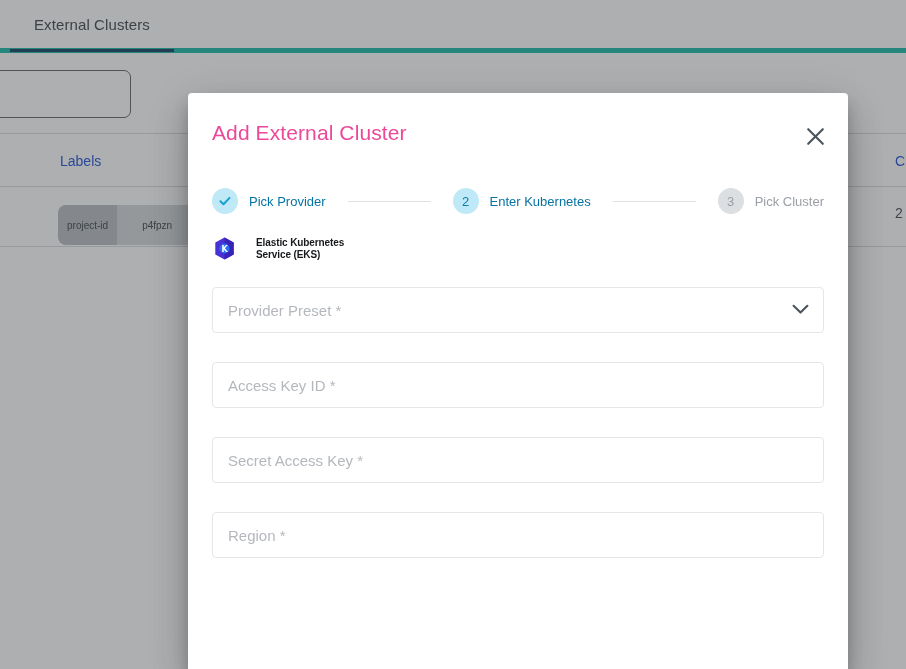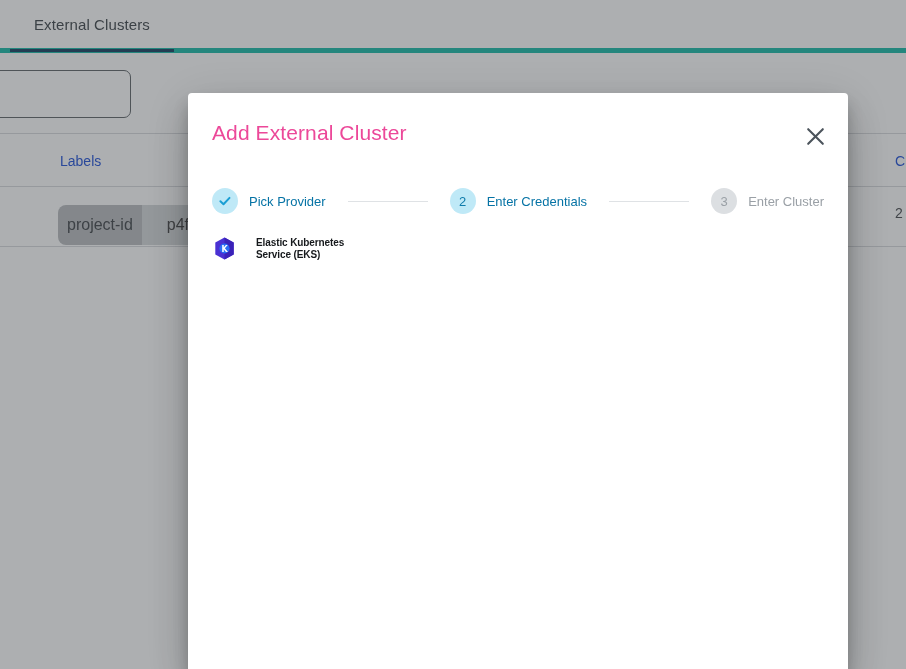--- a/index.html
+++ b/index.html
@@ -41,21 +41,21 @@
     font-size: 14px; color: #1d4ed8;
   }
   .th-labels { left: 60px; }
   .th-created { left: 895px; }
   .trow {
     position: absolute; top: 54px; left: 0; width: 906px; height: 60px;
     border-bottom: 1px solid #d8dadd;
   }
   .chip-wrap {
     position: absolute; left: 58px; top: 18px; display: flex; height: 40px;
-    border-radius: 8px; overflow: hidden; font-size: 16px;
+    border-radius: 8px; overflow: hidden; font-size: 10px;
   }
   .chip-k { background: #b8bbbe; color: #3f4347; padding: 0 9px; display:flex; align-items:center; }
   .chip-v { background: #d5d7d9; color: #404040; padding: 0 25px; display:flex; align-items:center; }
   .row-num { position: absolute; left: 895px; top: 18px; font-size: 14px; color: #45484c; }
 
   
   #scrim {
     position: absolute; inset: 0; background: rgba(60,64,68,0.42);
   }
 
@@ -177,41 +177,65 @@
           <path d="M2.4 7.3 L5.5 10.3 L11.5 3.9" stroke="#1a9fd4" stroke-width="2" fill="none" stroke-linecap="round" stroke-linejoin="round"></path>
         </svg>
       </span>
       <span class="step-label on">Pick Provider</span>
     </div>
 
     <div class="step-line"></div>
 
     <div class="step">
       <span class="step-badge active">2</span>
-      <span class="step-label on">Enter Credentials</span>
+      <span class="step-label on">Enter Kubernetes</span>
     </div>
 
     <div class="step-line"></div>
 
     <div class="step">
       <span class="step-badge todo">3</span>
-      <span class="step-label off">Enter Cluster</span>
+      <span class="step-label off">Pick Cluster</span>
     </div>
 
   </div>
 
   <div class="provider">
     <span class="provider-logo">
       <svg width="25" height="25" viewBox="0 0 25 25" aria-hidden="true">
         <path d="M12.5 1.6 L21.7 6.6 L21.7 18.4 L12.5 23.4 L3.3 18.4 L3.3 6.6 Z" fill="#4a31d3"></path>
         <path d="M12.5 1.6 L21.7 6.6 L21.7 18.4 L12.5 23.4 Z" fill="#3a22b8"></path>
         <circle cx="12.5" cy="12.5" r="5.1" fill="#2a6df4"></circle>
         <text x="12.5" y="16" text-anchor="middle" font-family="DejaVu Sans, sans-serif" font-size="8" font-weight="bold" fill="#ffffff">K</text>
       </svg>
     </span>
     <span class="provider-text">
       <span>Elastic Kubernetes</span><br>
       <span>Service (EKS)</span>
     </span>
   </div>
 
+  <div class="form">
+
+    <div class="field">
+      <span class="field-ph">Provider Preset *</span>
+      <span class="field-chevron">
+        <svg width="17" height="11" viewBox="0 0 17 11" aria-hidden="true">
+          <path d="M1.6 1.8 L8.5 8.6 L15.4 1.8" stroke="#4c545c" stroke-width="2.1" fill="none" stroke-linecap="round" stroke-linejoin="round"></path>
+        </svg>
+      </span>
+    </div>
+
+    <div class="field">
+      <span class="field-ph">Access Key ID *</span>
+    </div>
+
+    <div class="field">
+      <span class="field-ph">Secret Access Key *</span>
+    </div>
+
+    <div class="field">
+      <span class="field-ph">Region *</span>
+    </div>
+
+  </div>
 
 </div>
 
 </body></html>

